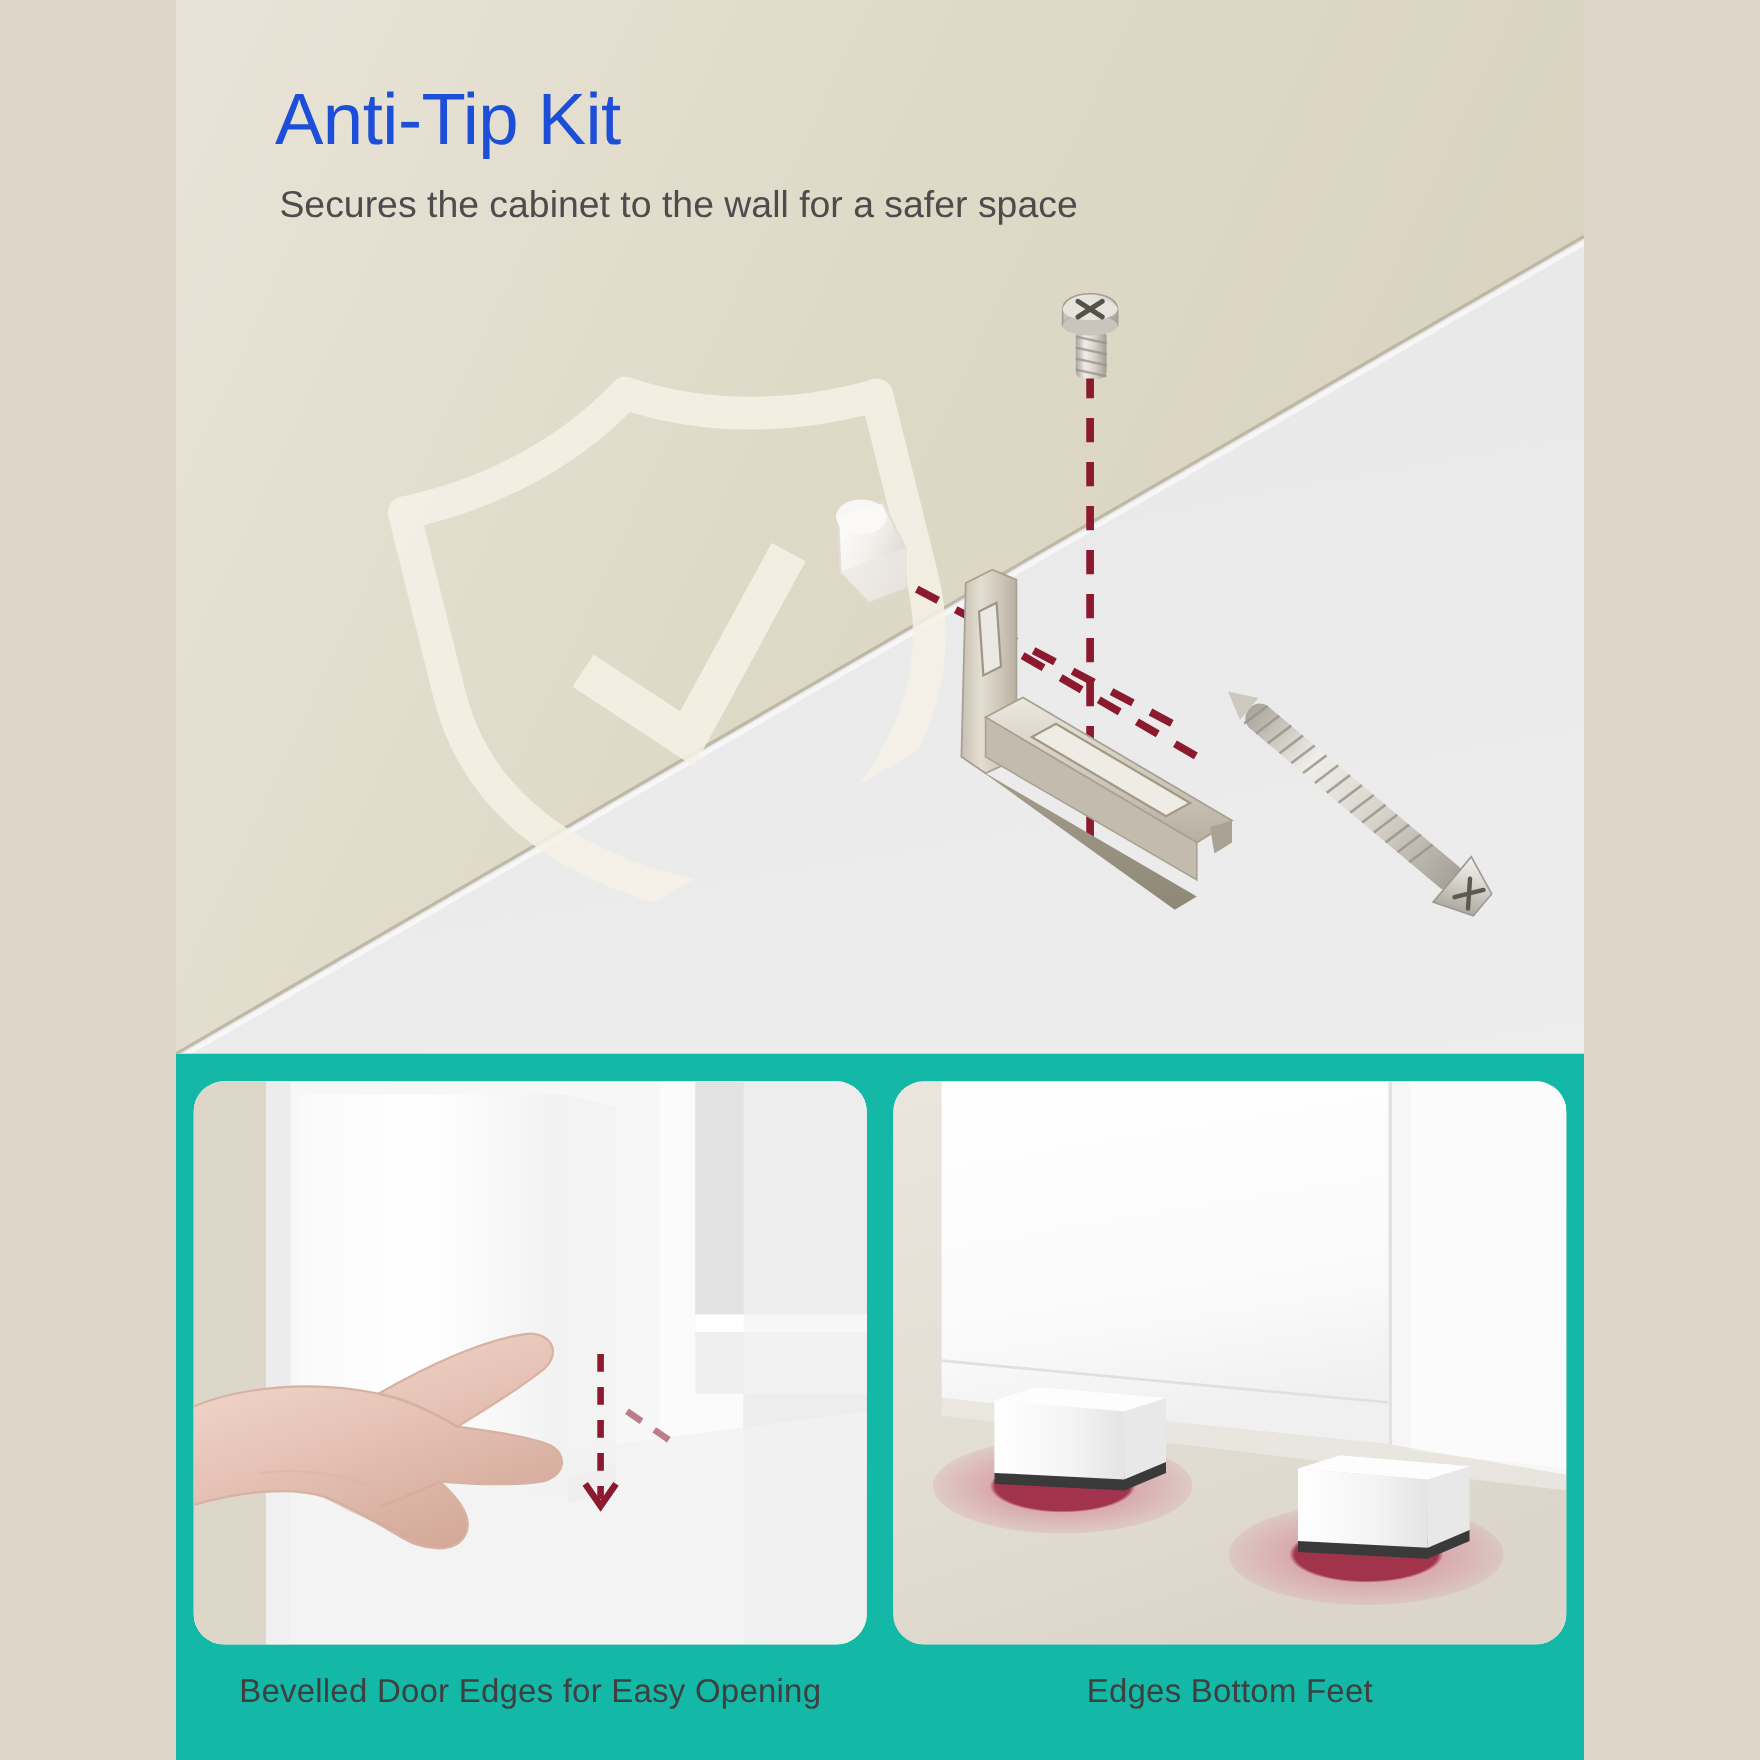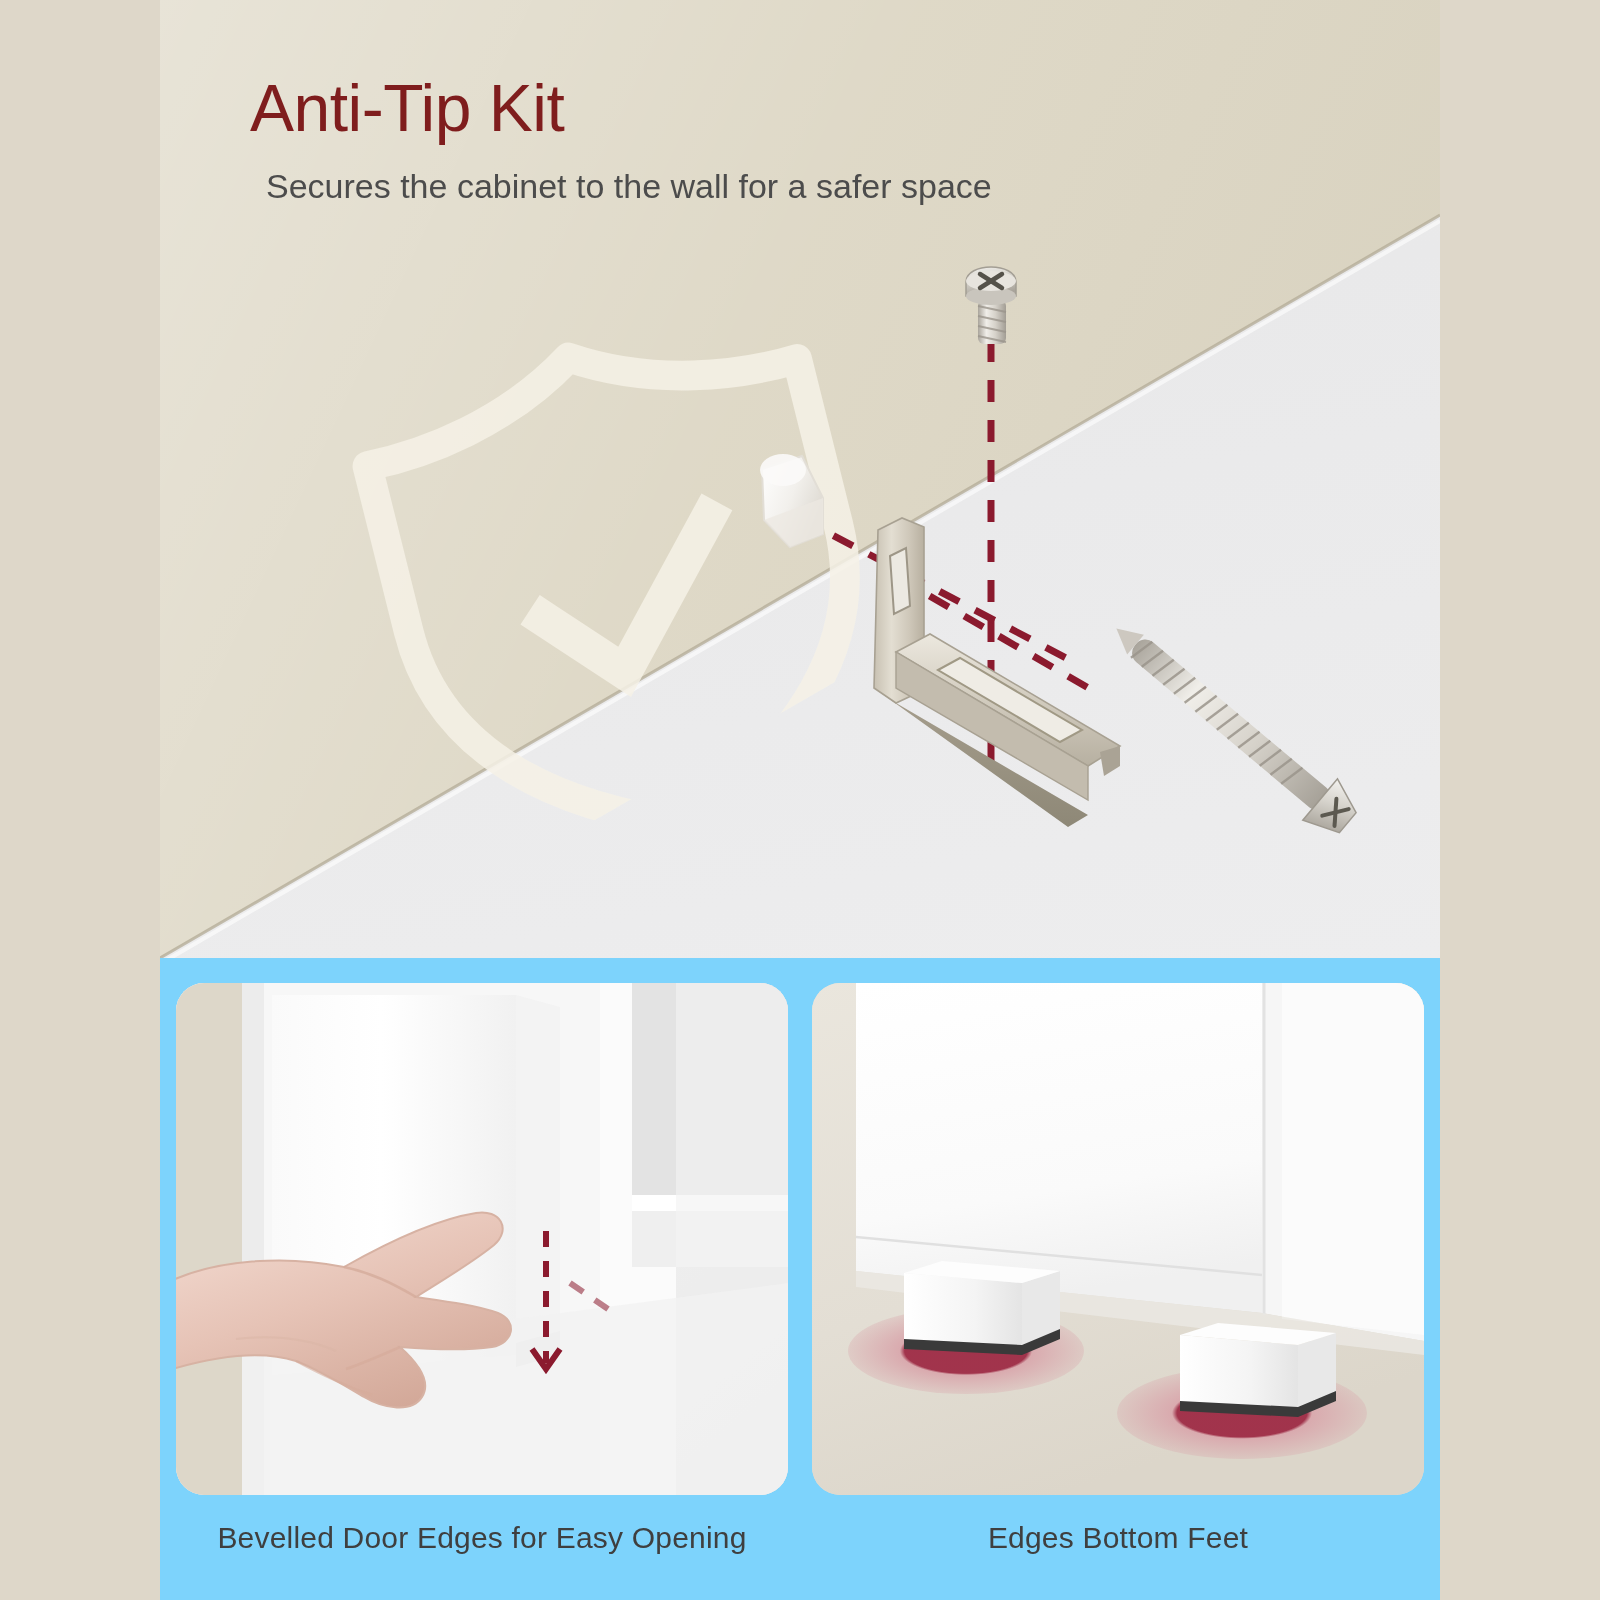--- a/index.html
+++ b/index.html
@@ -82,27 +82,27 @@
   #hero-text {
     position: absolute;
     left: 90px;
     top: 72px;
     z-index: 6;
   }
   #hero-title {
     font-size: 66px;
     font-weight: 400;
     letter-spacing: -0.5px;
-    color: #7f1d1d;
+    color: #1d4ed8;
     line-height: 1.1;
     margin: 0;
     font-family: "Liberation Sans", sans-serif;
   }
   #hero-subtitle {
-    margin: 22px 0 0 16px;
+    margin: 22px 0 0 4px;
     font-size: 34px;
     font-weight: 400;
     color: #4c4c4c;
     letter-spacing: 0px;
   }
 
   
   #hardware {
     position: absolute;
     left: 0; top: 0;
@@ -111,21 +111,21 @@
     pointer-events: none;
   }
 
   
   #bottom {
     position: absolute;
     left: 0;
     top: 958px;
     width: 1280px;
     height: 642px;
-    background: #7dd3fc;
+    background: #14b8a6;
   }
   .feature-panel {
     position: absolute;
     top: 25px;
     height: 512px;
     border-radius: 28px;
     overflow: hidden;
   }
   #panel-left  { left: 16px;  width: 612px; background: #eceded; }
   #panel-right { left: 652px; width: 612px; background: #e4dfd5; }

